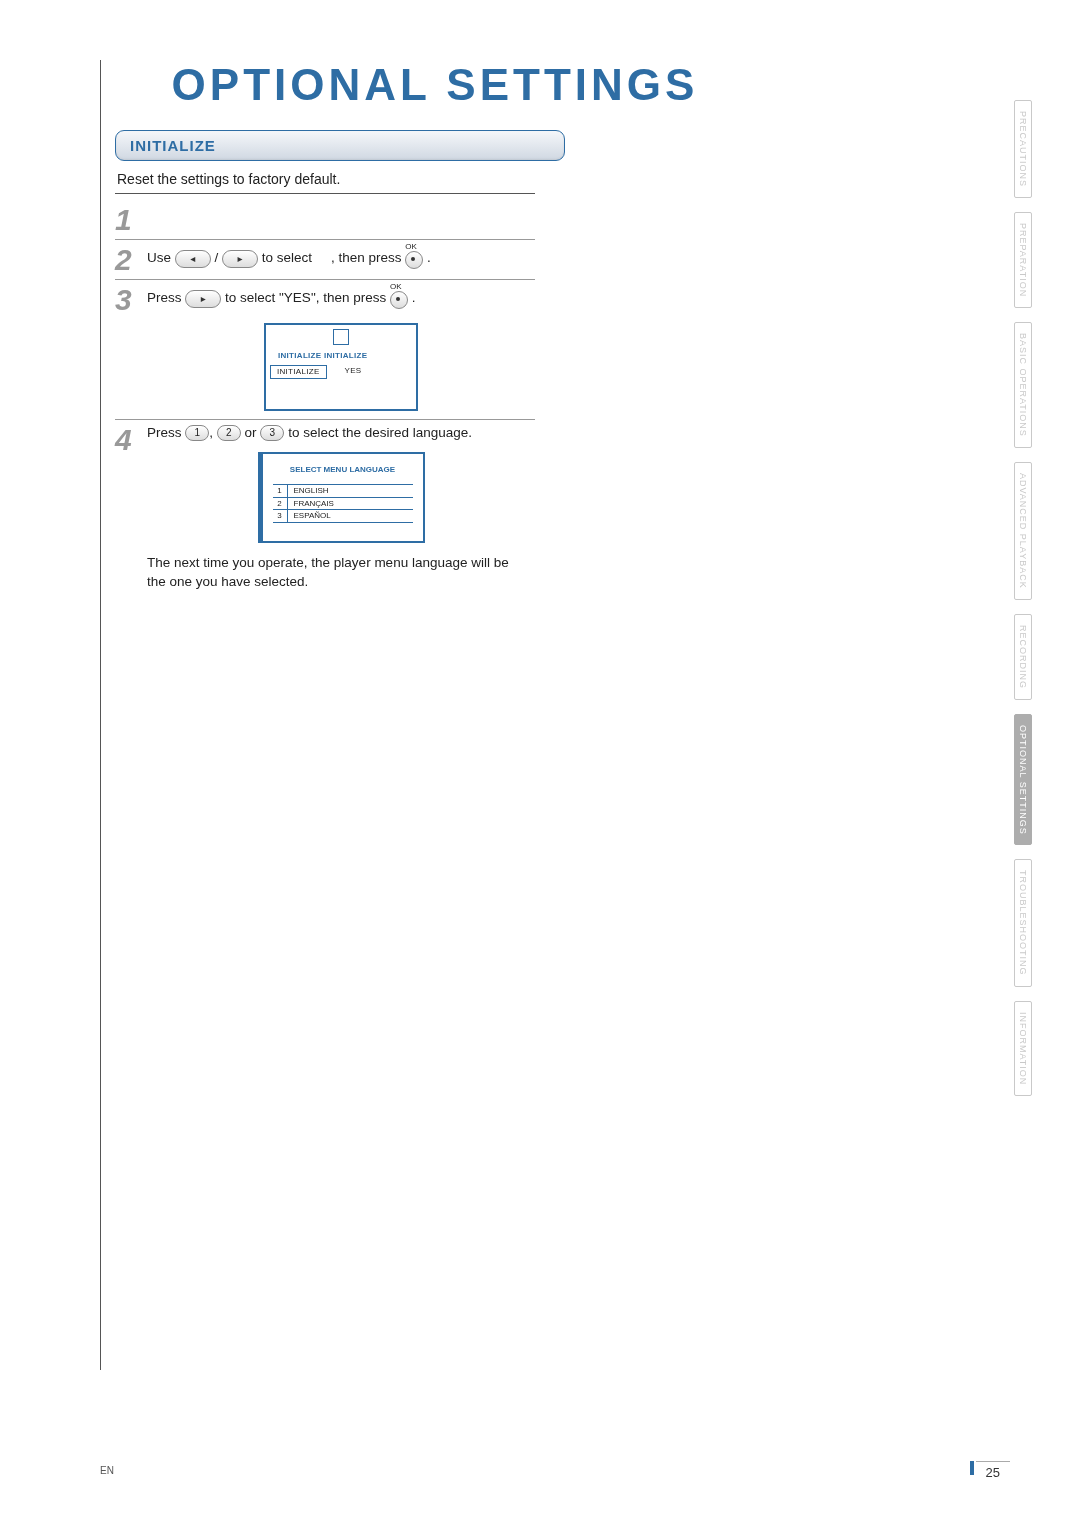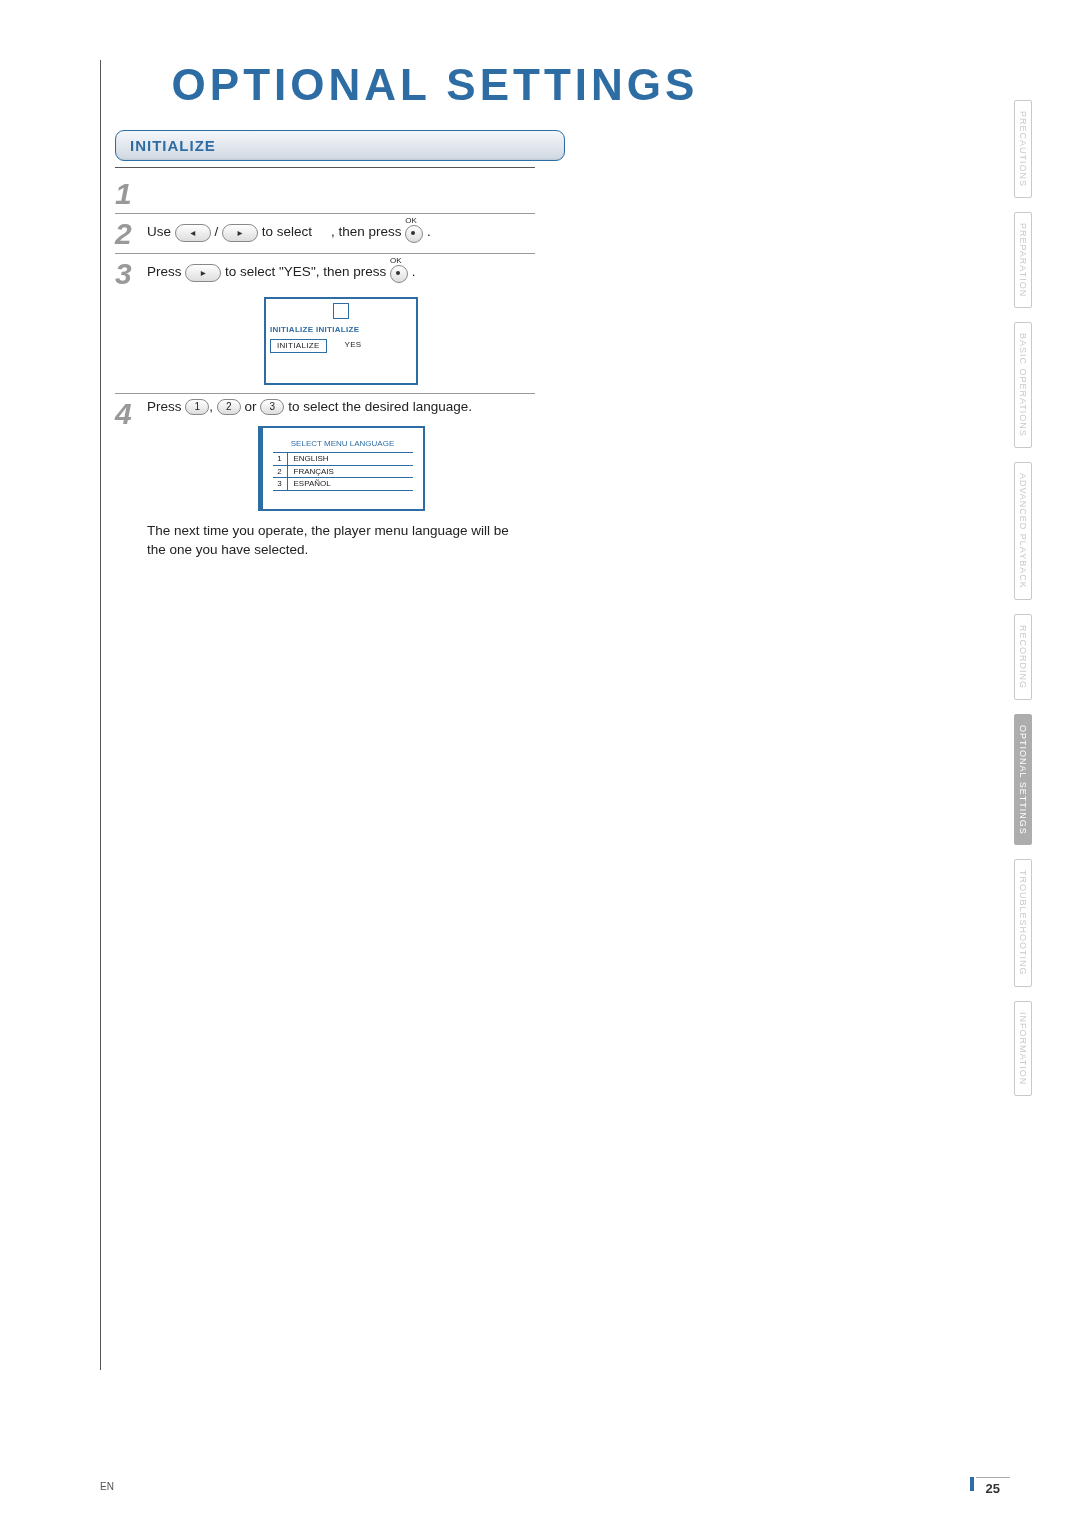--- a/index.html
+++ b/index.html
@@ -147,20 +147,21 @@
   }
   .osd .osd-icon {
     width: 14px; height: 14px;
     border: 1.5px solid #2e6da4;
     margin: 4px auto 3px auto;
   }
   .osd .osd-head {
     font-weight: 700;
     padding: 2px 4px;
     color: #2e6da4;
+    margin-left: 8px;
   }
   .osd .osd-row {
     display:flex;
     padding: 2px 4px;
     gap: 18px;
   }
   .osd .boxed {
     border: 1px solid #2e6da4;
     padding: 0 6px;
   }
@@ -170,23 +171,23 @@
     width: 160px;
     margin: 10px auto 6px auto;
     border: 2px solid #2e6da4;
     border-left-width: 5px;
     background:#fff;
     font-size:8px;
     padding: 10px 0 18px 0;
   }
   .osd2 .osd2-title {
     text-align:center;
-    font-weight:400;
+    font-weight:700;
     color:#2e6da4;
-    margin-bottom:2px;
+    margin-bottom:8px;
   }
   .osd2 .lang-row {
     display:flex;
     align-items:center;
     border-top:1px solid #2e6da4;
     margin: 0 10px;
   }
   .osd2 .lang-row:last-child { border-bottom:1px solid #2e6da4; }
   .osd2 .lang-num {
     width:14px; text-align:center;
@@ -223,21 +224,21 @@
   }
   .tab.active {
     color: #fff;
     background: #adadad;
     border-color: #adadad;
   }
 
   
   .footer {
     position:absolute;
-    bottom: 32px;
+    bottom: 48px;
     left: 100px;
     right: 70px;
     display:flex;
     justify-content:space-between;
     align-items:center;
     font-size:10px;
     color:#555;
   }
   .page-num-box {
     border-top: 1px solid #aaa;
@@ -245,36 +246,37 @@
     position: relative;
   }
   .page-num-box::before {
     content:"";
     position:absolute;
     left:-6px; top:-1px;
     width:4px; height:14px;
     background:#2e6da4;
   }
   .page-num {
-    font-weight:700;
+    font-weight:400;
     font-size:13px;
     color:#333;
   }
 </style>
 </head>
 <body>
 
 <div class="page">
 
   <div class="col-wrap">
 
     <h1 class="title">OPTIONAL SETTINGS</h1>
 
     <div class="section-bar">INITIALIZE</div>
 
+    <div class="intro">Reset the settings to factory default.</div>
 
     <hr class="headline">
 
     <div class="step">
       <div class="stepnum">1</div>
     </div>
 
     <div class="step">
       <div class="stepnum">2</div>
       <div class="stepbody">

